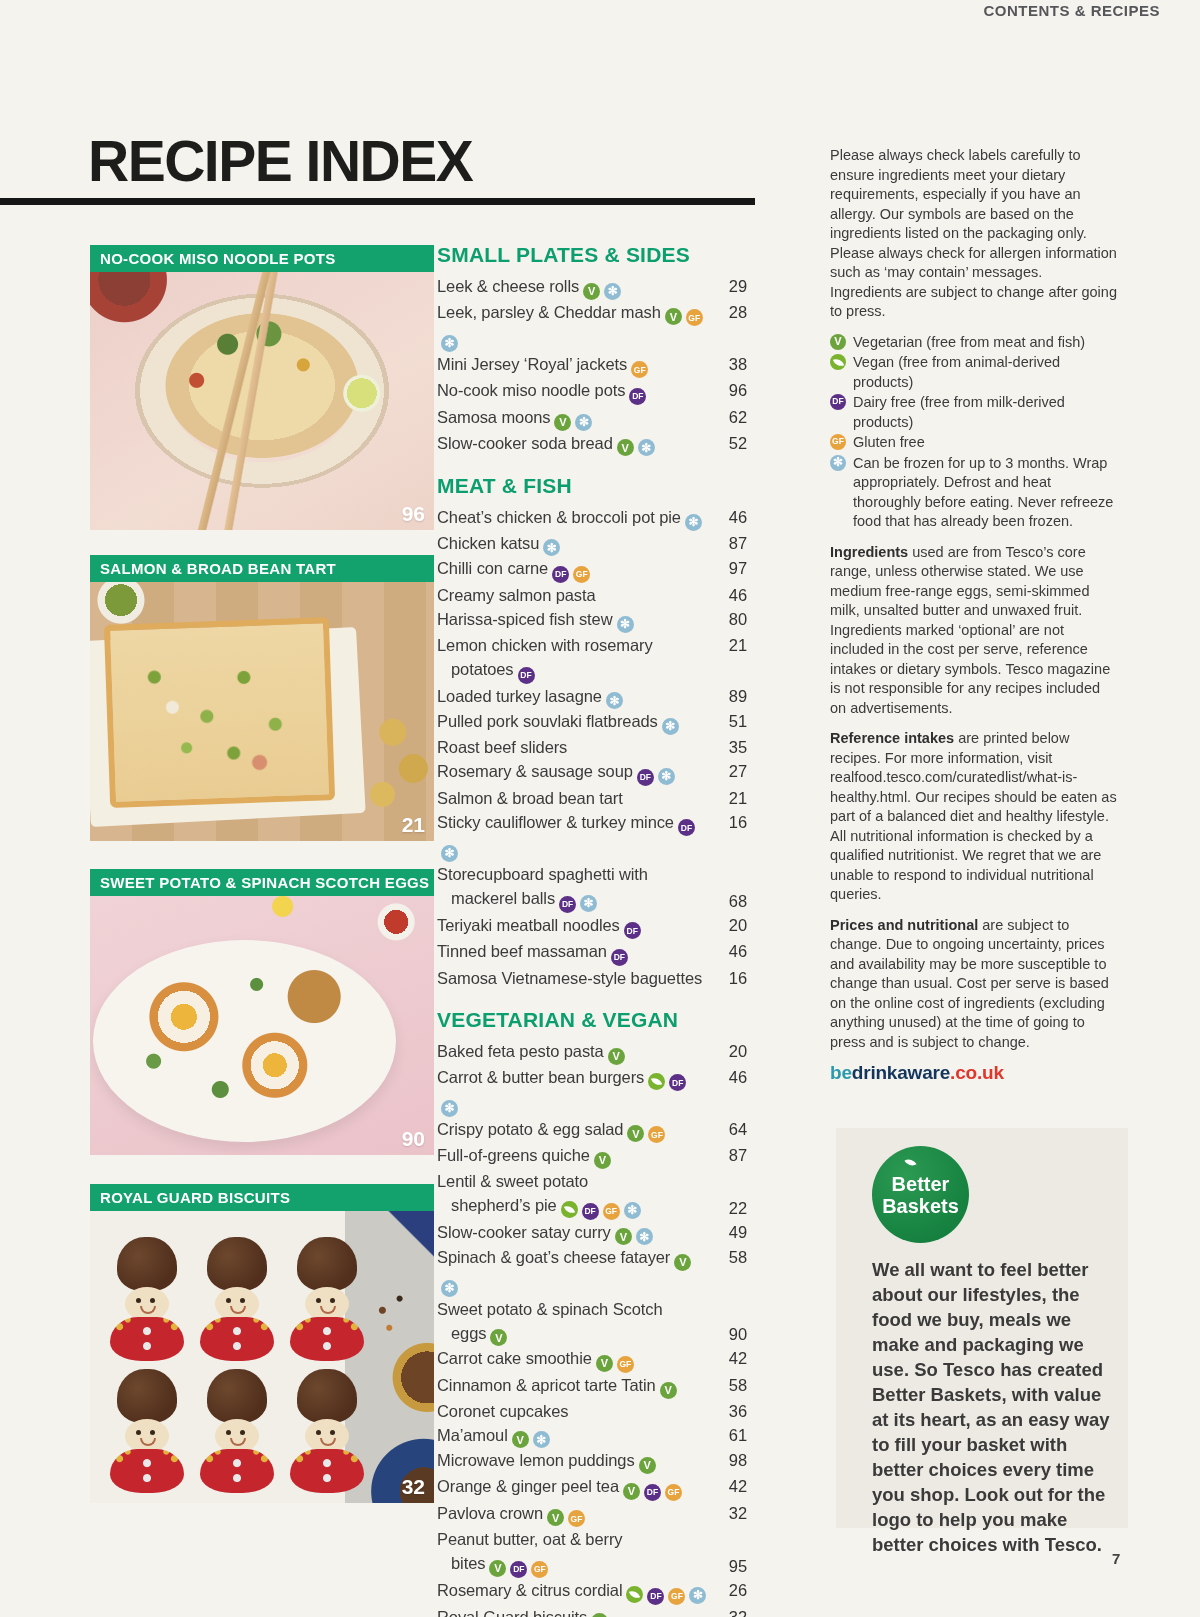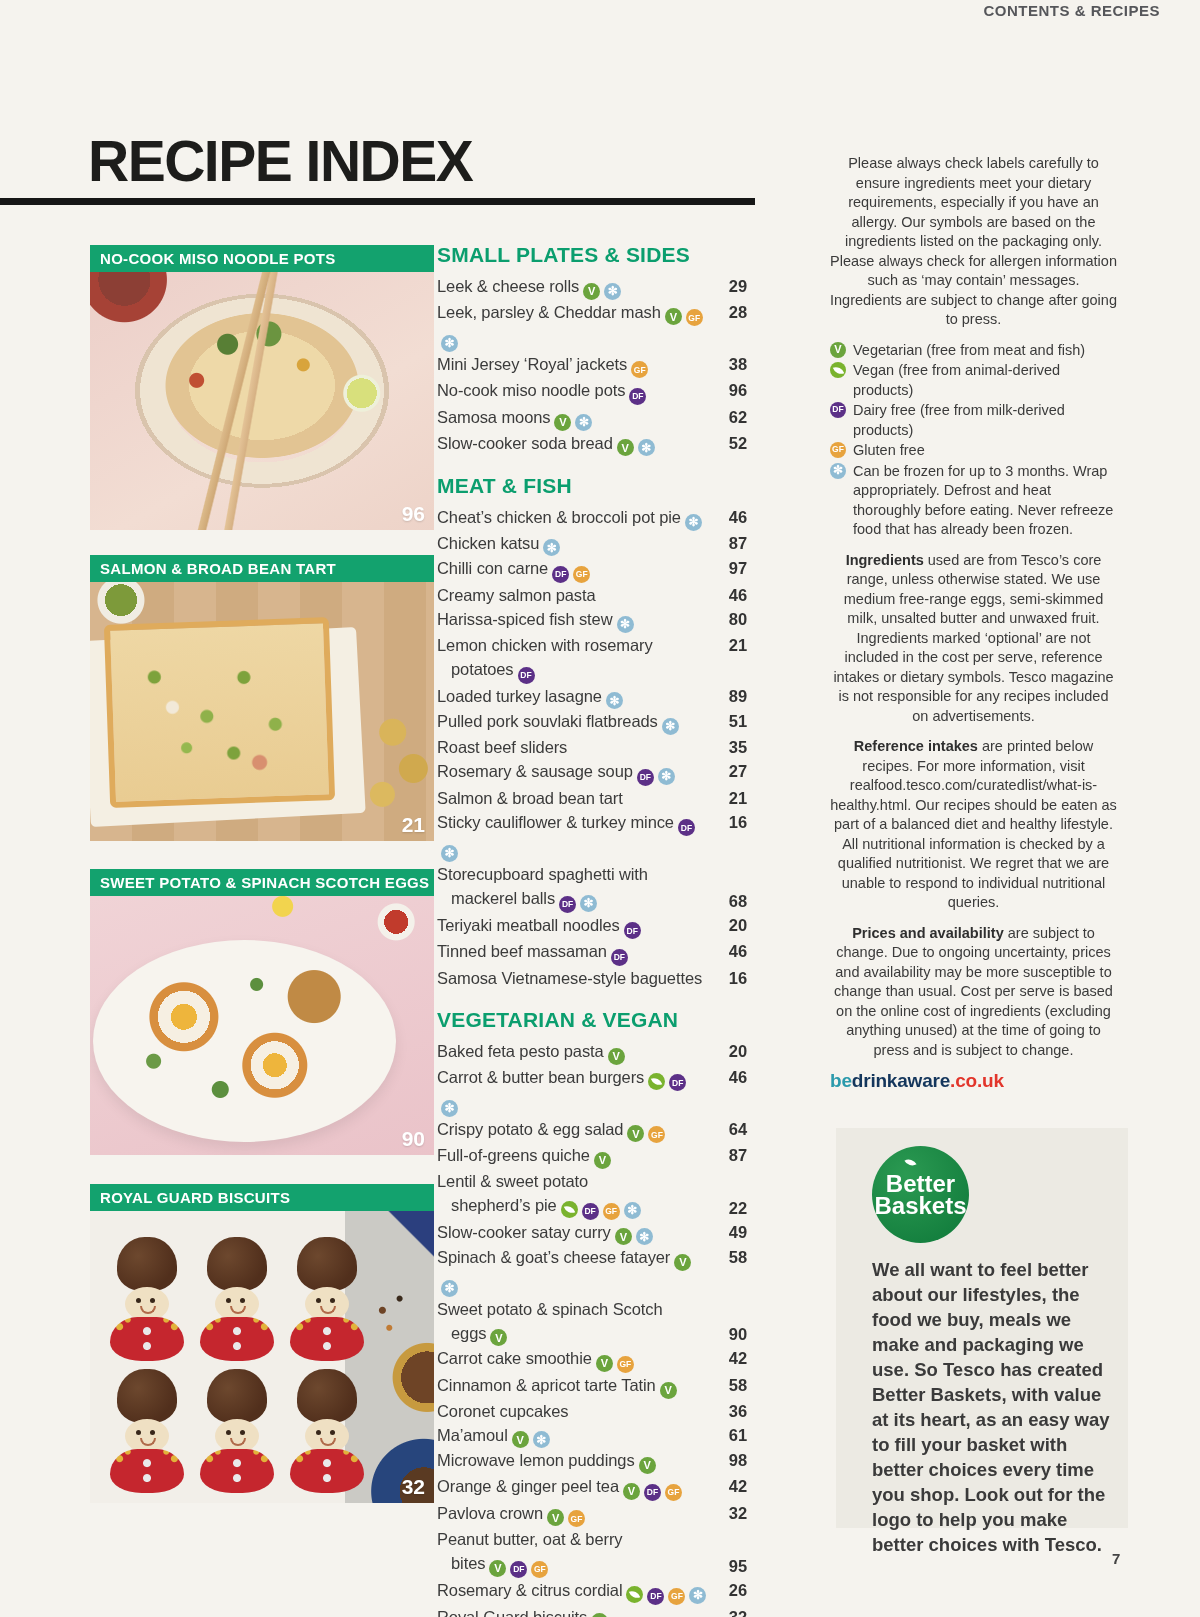--- a/index.html
+++ b/index.html
@@ -111,54 +111,54 @@
 
   
   .list-col{position:absolute;left:437px;top:241px;width:310px;}
   .sec-title{font-size:21px;line-height:27px;font-weight:800;color:#0b9e6e;
     letter-spacing:.2px;margin:16px 0 6px;}
   .sec-title:first-child{margin-top:0;}
   .row{display:flex;justify-content:space-between;font-size:16.5px;line-height:24.2px;
     color:#3b3b3b;letter-spacing:-.1px;}
   .iname{flex:1;}
   .cont{margin-left:14px;}
-  .pg{font-weight:700;margin-left:22px;white-space:nowrap;color:#333;}
+  .pg{font-weight:400;margin-left:22px;white-space:nowrap;color:#333;}
   .num-top .pg{align-self:flex-start;}
   .num-bottom .pg{align-self:flex-end;}
 
   
   .badge{display:inline-flex;align-items:center;justify-content:center;
     width:17px;height:17px;border-radius:50%;color:#fff;font-weight:700;
     margin-left:4px;vertical-align:-3px;flex:0 0 auto;}
   .badge.b-v{font-size:11px;}
   .badge.b-df,.badge.b-gf{font-size:8.5px;letter-spacing:0;}
   .badge.b-fr{font-size:12px;}
   .leaf{width:9px;height:9px;background:#fff;border-radius:0 100% 0 100%;
     transform:rotate(-20deg);display:block;}
 
   
   .rcol{position:absolute;left:830px;top:146px;width:287px;font-size:14.5px;
     line-height:19.5px;color:#3b3b3b;}
-  .rp{margin:8px 0 11px;text-align:center;}
+  .rp{margin:0 0 11px;}
   .rp b{color:#2f2f2f;}
   .legend{margin:2px 0 11px;}
   .legend-row{display:flex;gap:7px;margin-bottom:1px;}
   .legend-row .badge{margin-left:0;margin-top:1px;width:16px;height:16px;}
   .legend-text{flex:1;}
   .drinkaware{font-size:19px;font-weight:700;margin-top:4px;letter-spacing:-.2px;}
   .dw-be{color:#2b9aac;}
   .dw-mid{color:#14365c;}
   .dw-end{color:#e2352b;}
 
   
   .bb-box{position:absolute;left:836px;top:1128px;width:292px;height:400px;background:#eceae3;}
   .bb-logo{position:relative;margin:18px 0 0 36px;width:97px;height:97px;border-radius:50%;
     background:radial-gradient(circle at 35% 30%,#2b9a52,#15803f 75%);
     display:flex;flex-direction:column;align-items:center;justify-content:center;
-    color:#fff;font-size:24px;font-weight:700;line-height:22px;}
+    color:#fff;font-size:20px;font-weight:700;line-height:22px;}
   .bb-logo::before{content:"";position:absolute;top:12px;left:34px;width:9px;height:9px;
     background:#fff;border-radius:0 100% 0 100%;transform:rotate(-28deg);}
   .bb-text{margin:14px 14px 0 36px;font-size:18.5px;line-height:25px;font-weight:600;color:#3a3a3a;}
 
   .corner-page{position:absolute;left:1112px;top:1550px;font-size:15px;font-weight:700;color:#444;}
 </style>
 </head>
 <body>
 
 <div class="contents-header">CONTENTS &amp; RECIPES</div>
@@ -413,21 +413,21 @@
         <span class="badge b-gf" style="background: rgb(231, 163, 62);">GF</span>
         <span class="legend-text">Gluten free</span>
       </div>
       <div class="legend-row">
         <span class="badge b-fr" style="background: rgb(143, 187, 211);">✻</span>
         <span class="legend-text">Can be frozen for up to 3 months. Wrap appropriately. Defrost and heat thoroughly before eating. Never refreeze food that has already been frozen.</span>
       </div>
     </div>
   <p class="rp"><b>Ingredients</b><span> used are from Tesco’s core range, unless otherwise stated. We use medium free-range eggs, semi-skimmed milk, unsalted butter and unwaxed fruit. Ingredients marked ‘optional’ are not included in the cost per serve, reference intakes or dietary symbols. Tesco magazine is not responsible for any recipes included on advertisements.</span></p>
   <p class="rp"><b>Reference intakes</b><span> are printed below recipes. For more information, visit realfood.tesco.com/curatedlist/what-is-healthy.html. Our recipes should be eaten as part of a balanced diet and healthy lifestyle. All nutritional information is checked by a qualified nutritionist. We regret that we are unable to respond to individual nutritional queries.</span></p>
-  <p class="rp"><b>Prices and availability</b><span> are subject to change. Due to ongoing uncertainty, prices and availability may be more susceptible to change than usual. Cost per serve is based on the online cost of ingredients (excluding anything unused) at the time of going to press and is subject to change.</span></p>
+  <p class="rp"><b>Prices and nutritional</b><span> are subject to change. Due to ongoing uncertainty, prices and availability may be more susceptible to change than usual. Cost per serve is based on the online cost of ingredients (excluding anything unused) at the time of going to press and is subject to change.</span></p>
   <div class="drinkaware"><span class="dw-be">be</span><span class="dw-mid">drinkaware</span><span class="dw-end">.co.uk</span></div>
 </div>
 
 <div class="bb-box">
   <div class="bb-logo">
     <span>Better</span>
     <span>Baskets</span>
   </div>
   <div class="bb-text">We all want to feel better about our lifestyles, the food we buy, meals we make and packaging we use. So Tesco has created Better Baskets, with value at its heart, as an easy way to fill your basket with better choices every time you shop. Look out for the logo to help you make better choices with Tesco.</div>
 </div>

